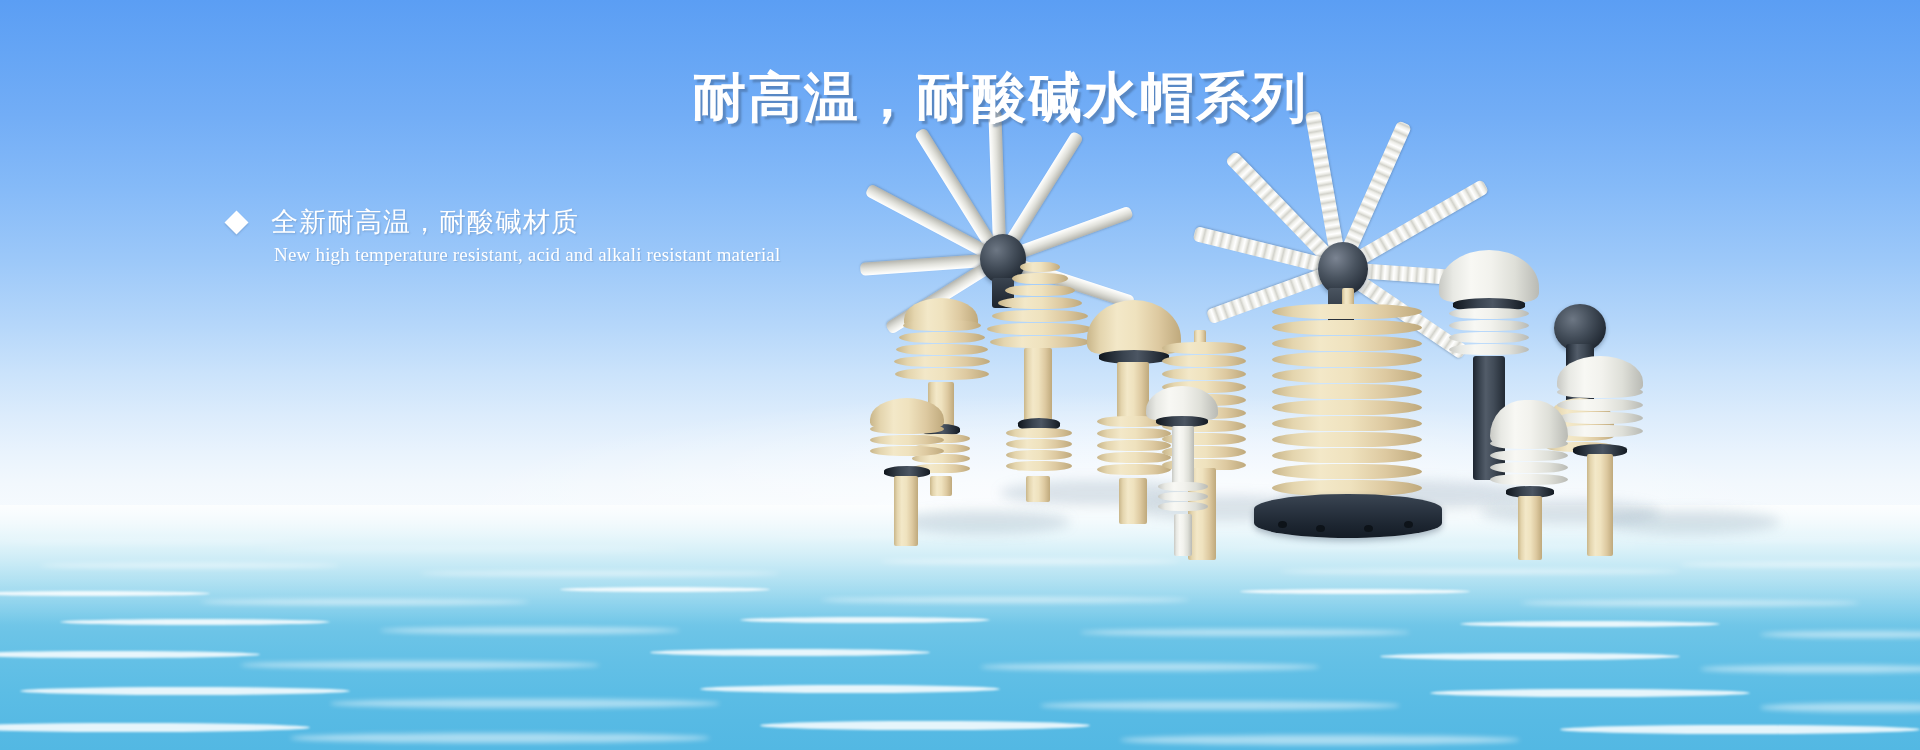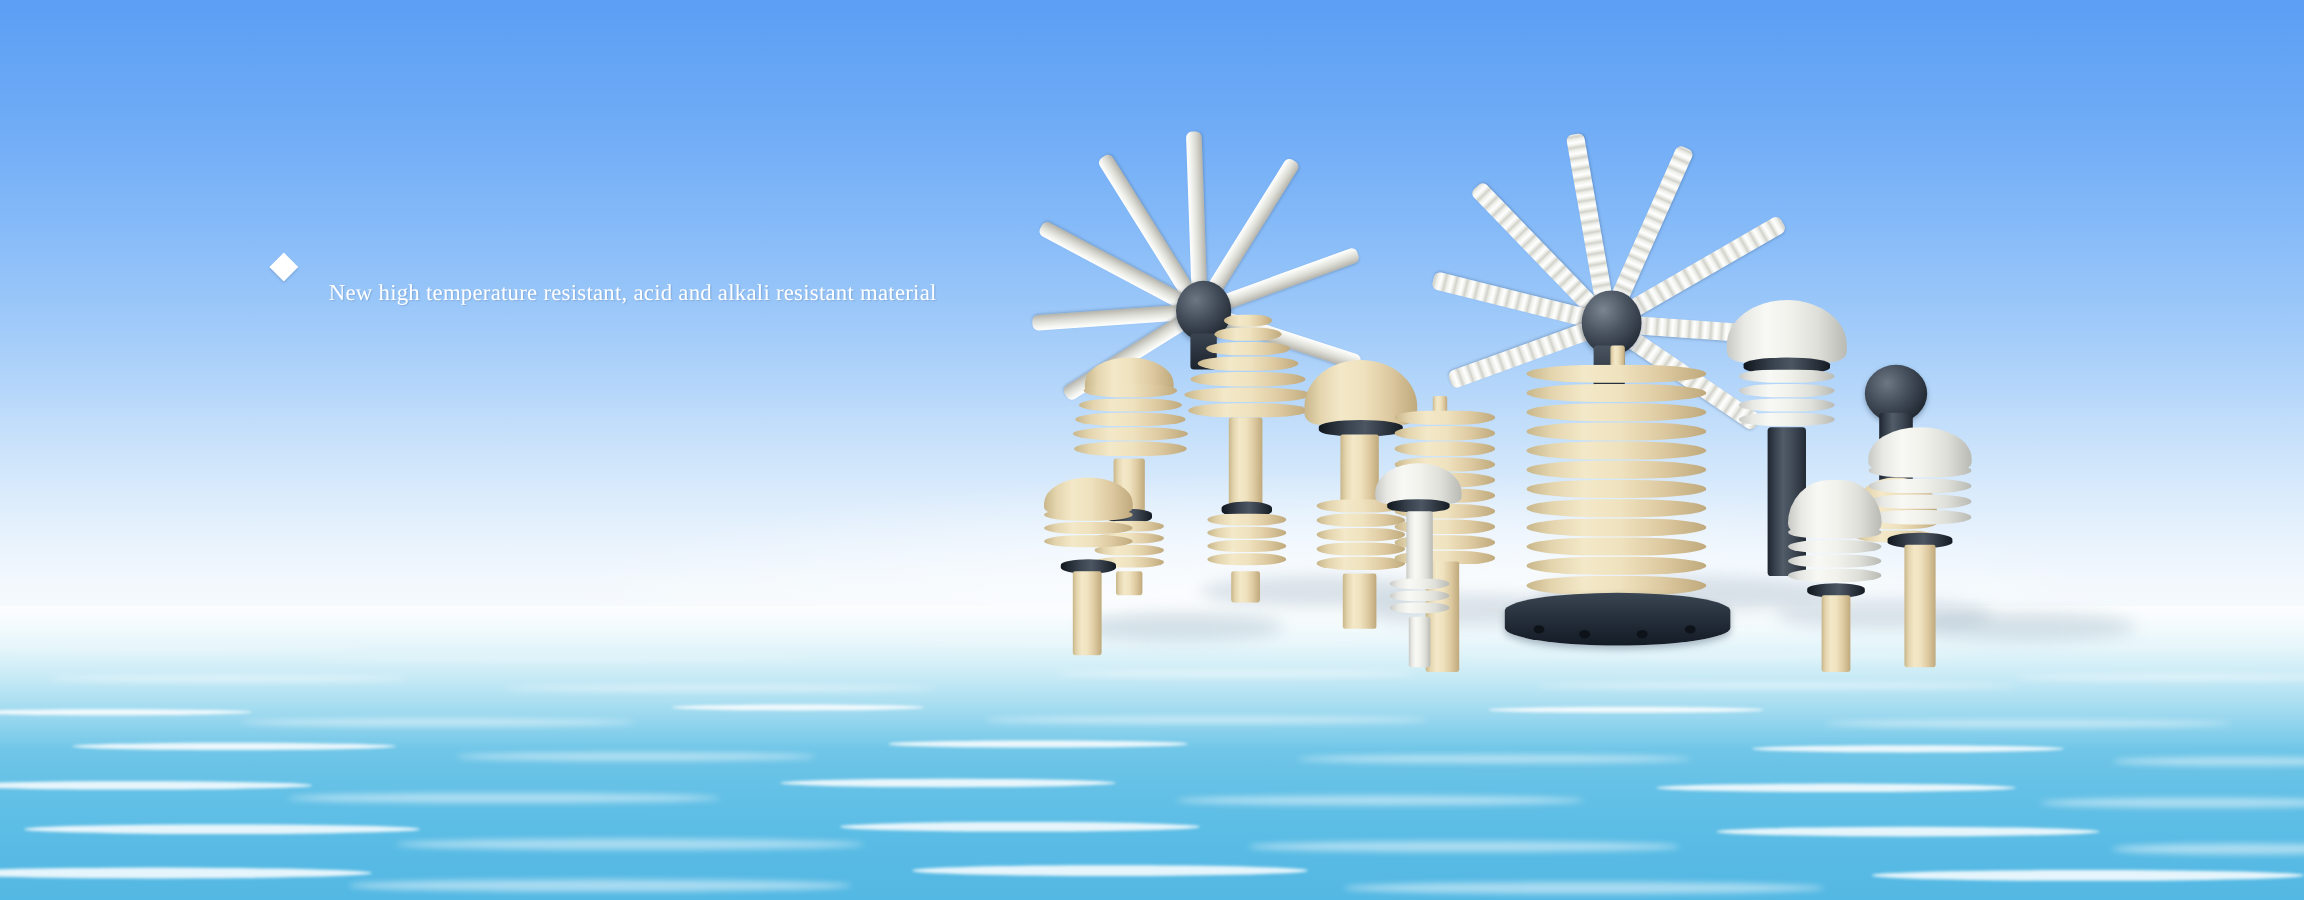--- a/index.html
+++ b/index.html
@@ -464,22 +464,24 @@
         <div class="d body-white" style="top:12px; width:78px; left:0px; height:11px;"></div>
         <div class="d body-white" style="top:24px; width:78px; left:0px; height:11px;"></div>
         <div class="d body-white" style="top:36px; width:78px; left:0px; height:11px;"></div>
       </div>
       <div class="ring" style="left:26px; top:86px; width:48px; height:12px;"></div>
       <div class="stem body-cream" style="position:absolute; left:38px; top:96px; width:24px; height:64px;"></div>
     </div>
 
   </div>
 
+  <div class="title">耐高温，耐酸碱水帽系列</div>
 
   <div class="bullet-block" id="bullet1">
     <div class="bullet-row">
       <div class="diamond"></div>
+      <div class="cn">全新耐高温，耐酸碱材质</div>
     </div>
     <div class="en">New high temperature resistant, acid and alkali resistant material</div>
   </div>
 
 
 </div>
 
 </body></html>

